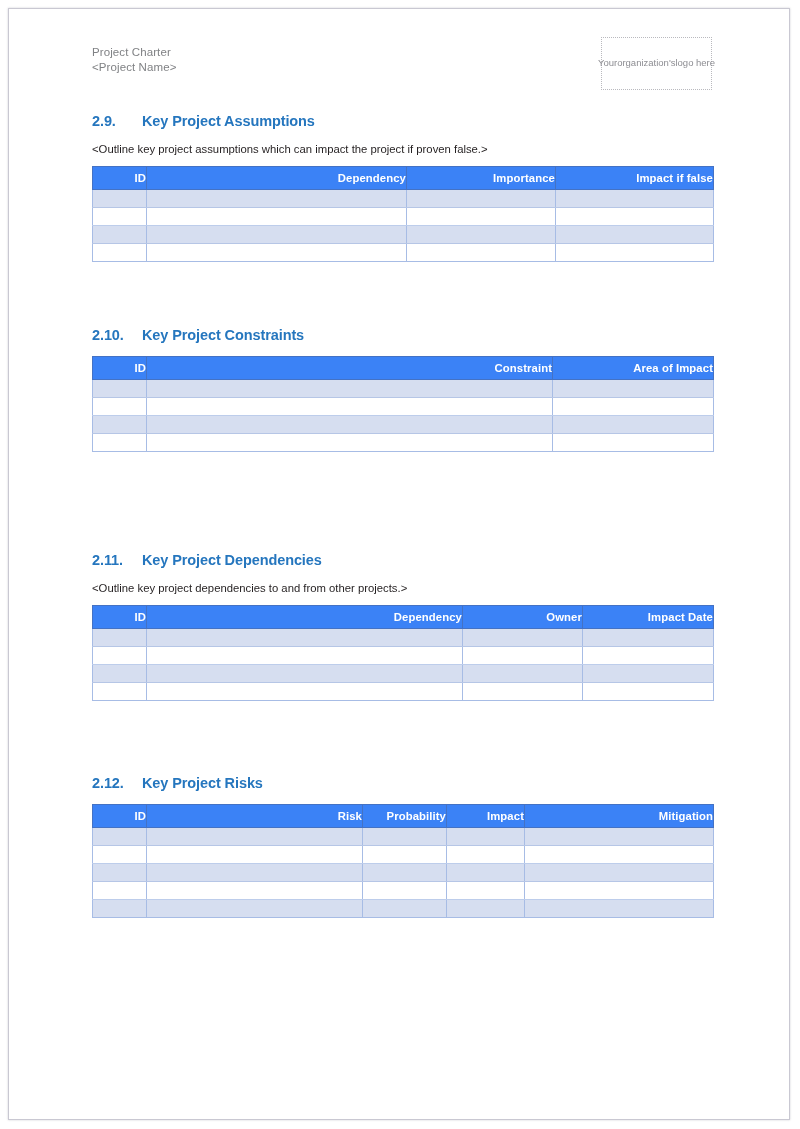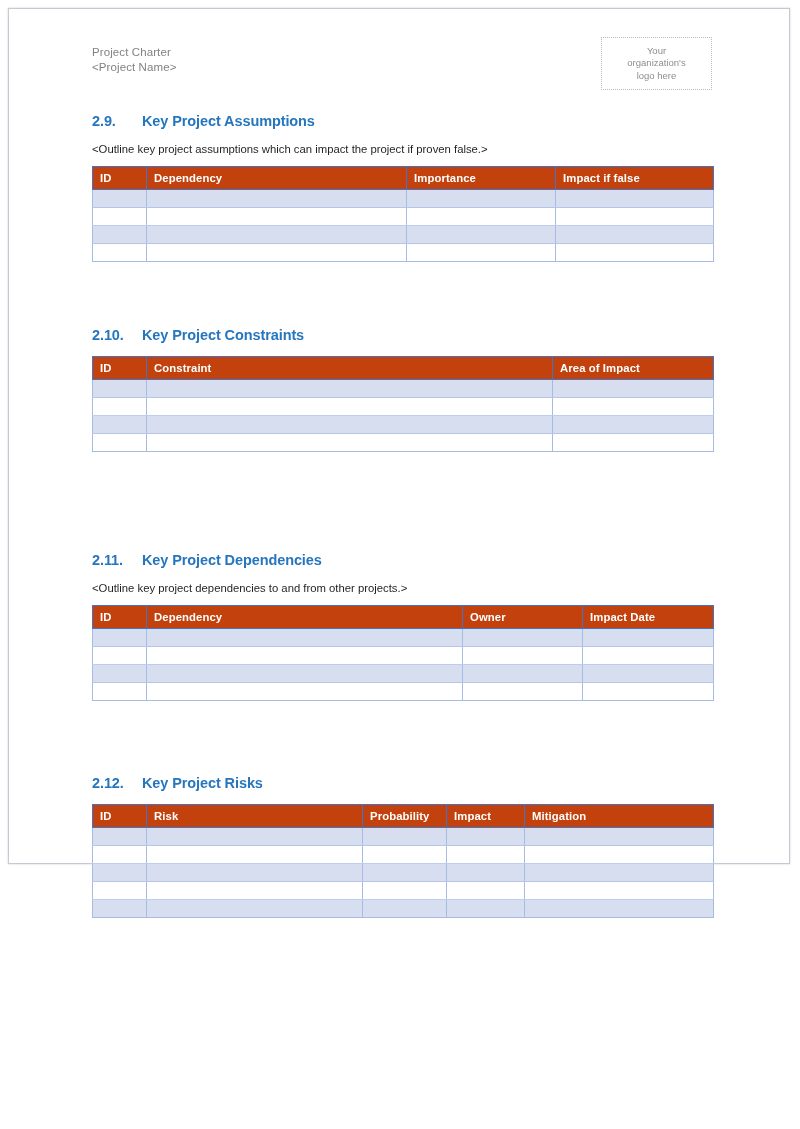--- a/index.html
+++ b/index.html
@@ -14,21 +14,21 @@
     font-family: "Liberation Sans", sans-serif;
     overflow: hidden;
   }
 
   
   .page-sheet {
     position: absolute;
     left: 8px;
     top: 8px;
     width: 782px;
-    height: 856px;
+    height: 1112px;
     background: #ffffff;
     border: 1px solid #c9c8d2;
     box-sizing: border-box;
     box-shadow: 0 0 2px rgba(120,118,135,0.35);
   }
 
   .page-inner {
     position: relative;
     width: 100%;
     height: 100%;
@@ -55,21 +55,21 @@
 
   .logo-box {
     position: absolute;
     right: 0;
     top: -8px;
     width: 111px;
     height: 53px;
     border: 1px dotted #b9b9be;
     box-sizing: border-box;
     display: flex;
-    flex-direction: column;
+    flex-direction: row;
     align-items: center;
     justify-content: center;
     color: #8d8d92;
     font-size: 9.5px;
     line-height: 12.5px;
     text-align: center;
   }
   .logo-line { display: block; white-space: nowrap; }
 
   
@@ -104,25 +104,25 @@
   }
 
   
   table.charter-table {
     border-collapse: collapse;
     width: 621px;
     table-layout: fixed;
     font-size: 11px;
   }
   table.charter-table th {
-    background: #c2410c;
+    background: #3b82f6;
     color: #ffffff;
     font-weight: bold;
     font-size: 11.3px;
-    text-align: left;
+    text-align: right;
     padding: 3px 0 3px 7px;
     height: 16px;
     border: 1px solid #4472C4;
     letter-spacing: 0.1px;
     white-space: nowrap;
     overflow: hidden;
   }
   table.charter-table td {
     height: 17px;
     padding: 0;

